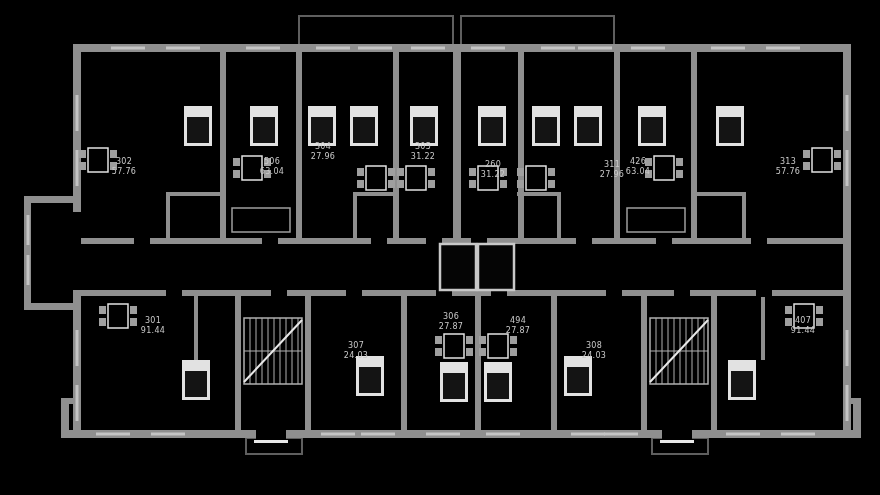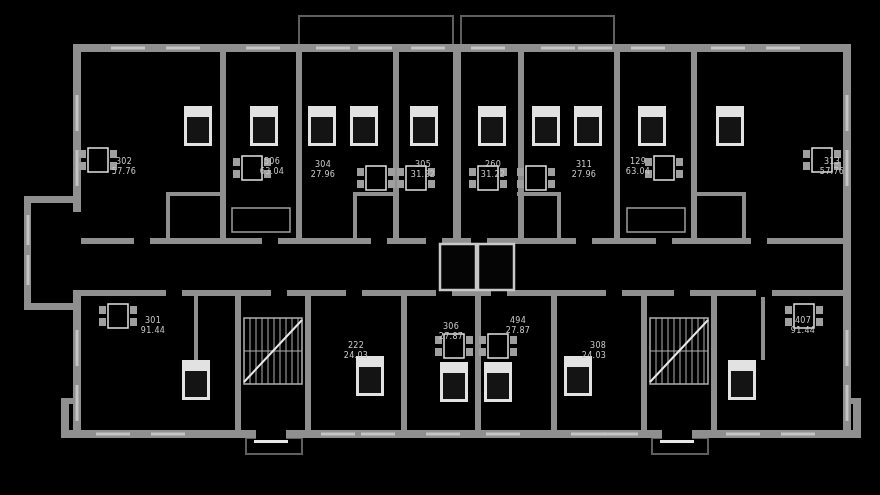--- a/index.html
+++ b/index.html
@@ -312,61 +312,61 @@
   </svg>
   <div class="labels" id="labels">
       <div class="apt-label" style="left: 108px; top: 167px;">
         <span class="num">302</span>
         <span class="area">57.76</span>
       </div>
       <div class="apt-label" style="left: 256px; top: 167px;">
         <span class="num">506</span>
         <span class="area">63.04</span>
       </div>
-      <div class="apt-label" style="left: 307px; top: 170px;">
+      <div class="apt-label" style="left: 307px; top: 152px;">
         <span class="num">304</span>
         <span class="area">27.96</span>
       </div>
-      <div class="apt-label" style="left: 407px; top: 170px;">
+      <div class="apt-label" style="left: 407px; top: 152px;">
         <span class="num">305</span>
         <span class="area">31.22</span>
       </div>
       <div class="apt-label" style="left: 477px; top: 170px;">
         <span class="num">260</span>
         <span class="area">31.22</span>
       </div>
-      <div class="apt-label" style="left: 568px; top: 170px;">
+      <div class="apt-label" style="left: 596px; top: 170px;">
         <span class="num">311</span>
         <span class="area">27.96</span>
       </div>
       <div class="apt-label" style="left: 622px; top: 167px;">
-        <span class="num">129</span>
+        <span class="num">426</span>
         <span class="area">63.04</span>
       </div>
-      <div class="apt-label" style="left: 816px; top: 167px;">
+      <div class="apt-label" style="left: 772px; top: 167px;">
         <span class="num">313</span>
         <span class="area">57.76</span>
       </div>
       <div class="apt-label" style="left: 137px; top: 326px;">
         <span class="num">301</span>
         <span class="area">91.44</span>
       </div>
       <div class="apt-label" style="left: 340px; top: 351px;">
-        <span class="num">222</span>
+        <span class="num">307</span>
         <span class="area">24.03</span>
       </div>
-      <div class="apt-label" style="left: 435px; top: 332px;">
+      <div class="apt-label" style="left: 435px; top: 322px;">
         <span class="num">306</span>
         <span class="area">27.87</span>
       </div>
       <div class="apt-label" style="left: 502px; top: 326px;">
         <span class="num">494</span>
         <span class="area">27.87</span>
       </div>
-      <div class="apt-label" style="left: 578px; top: 351px; text-align: right;">
+      <div class="apt-label" style="left: 578px; top: 351px;">
         <span class="num">308</span>
         <span class="area">24.03</span>
       </div>
       <div class="apt-label" style="left: 787px; top: 326px;">
         <span class="num">407</span>
         <span class="area">91.44</span>
       </div>
     </div>
 </div>
 

